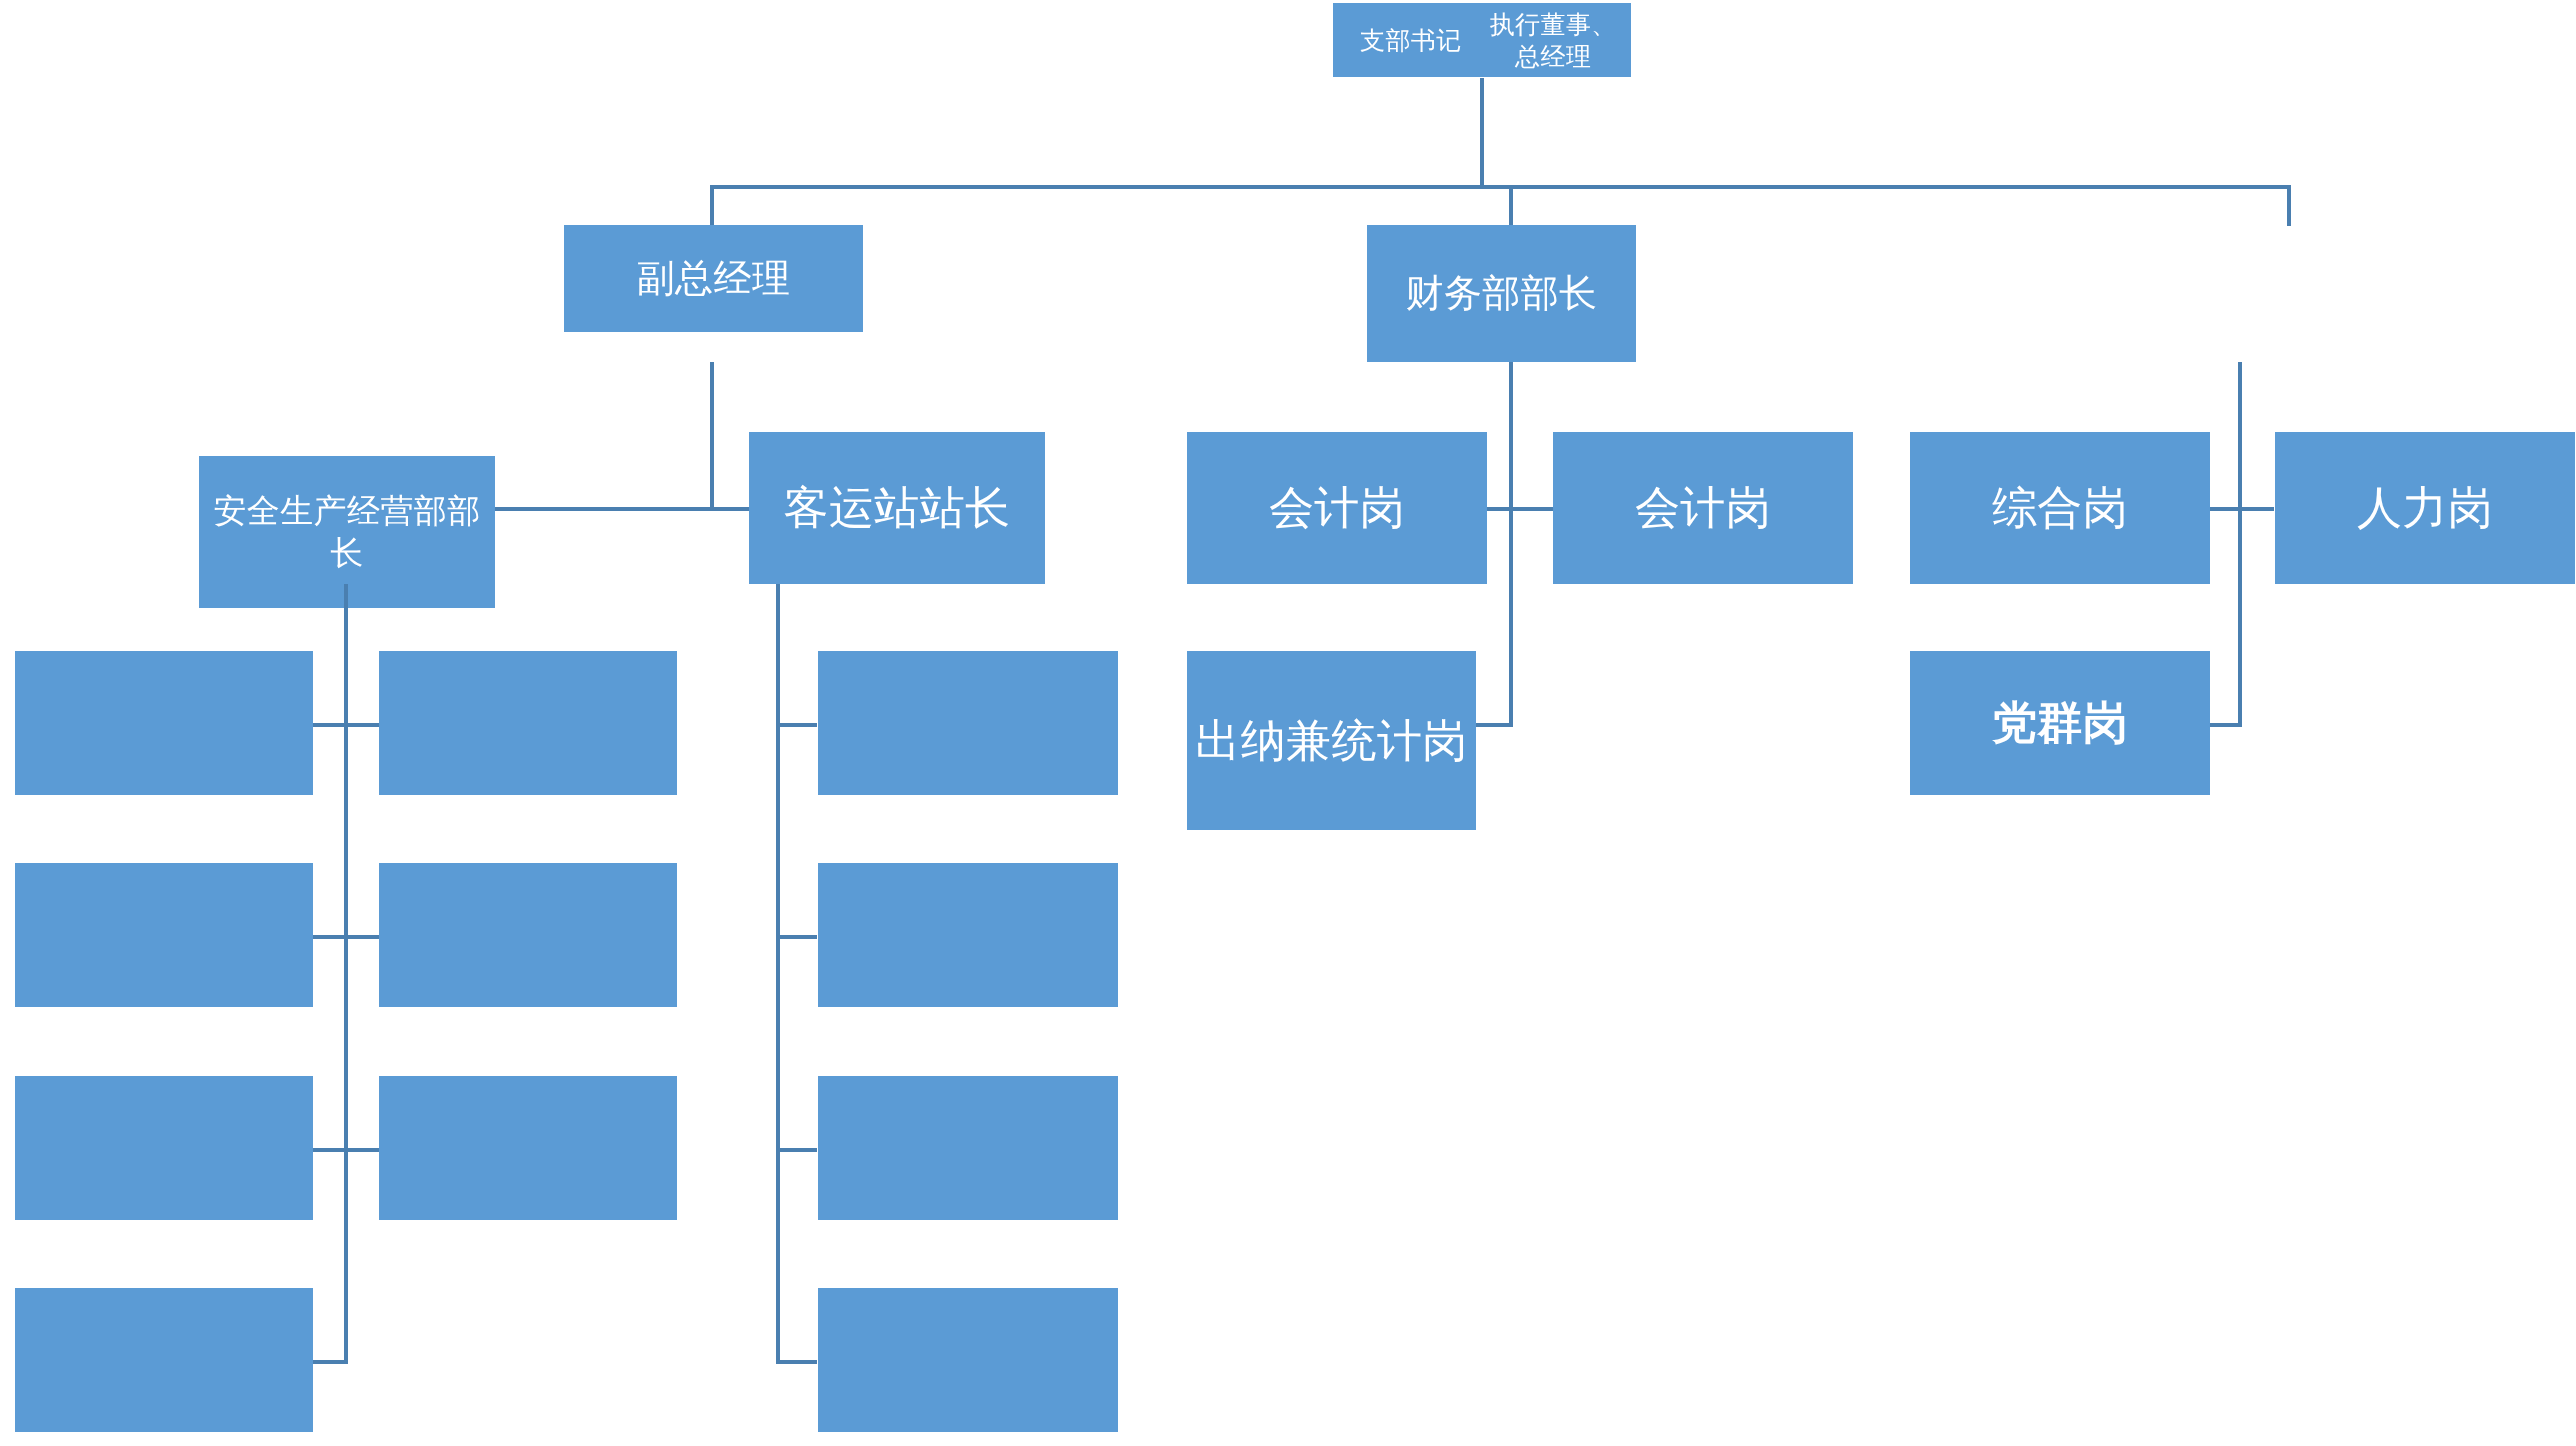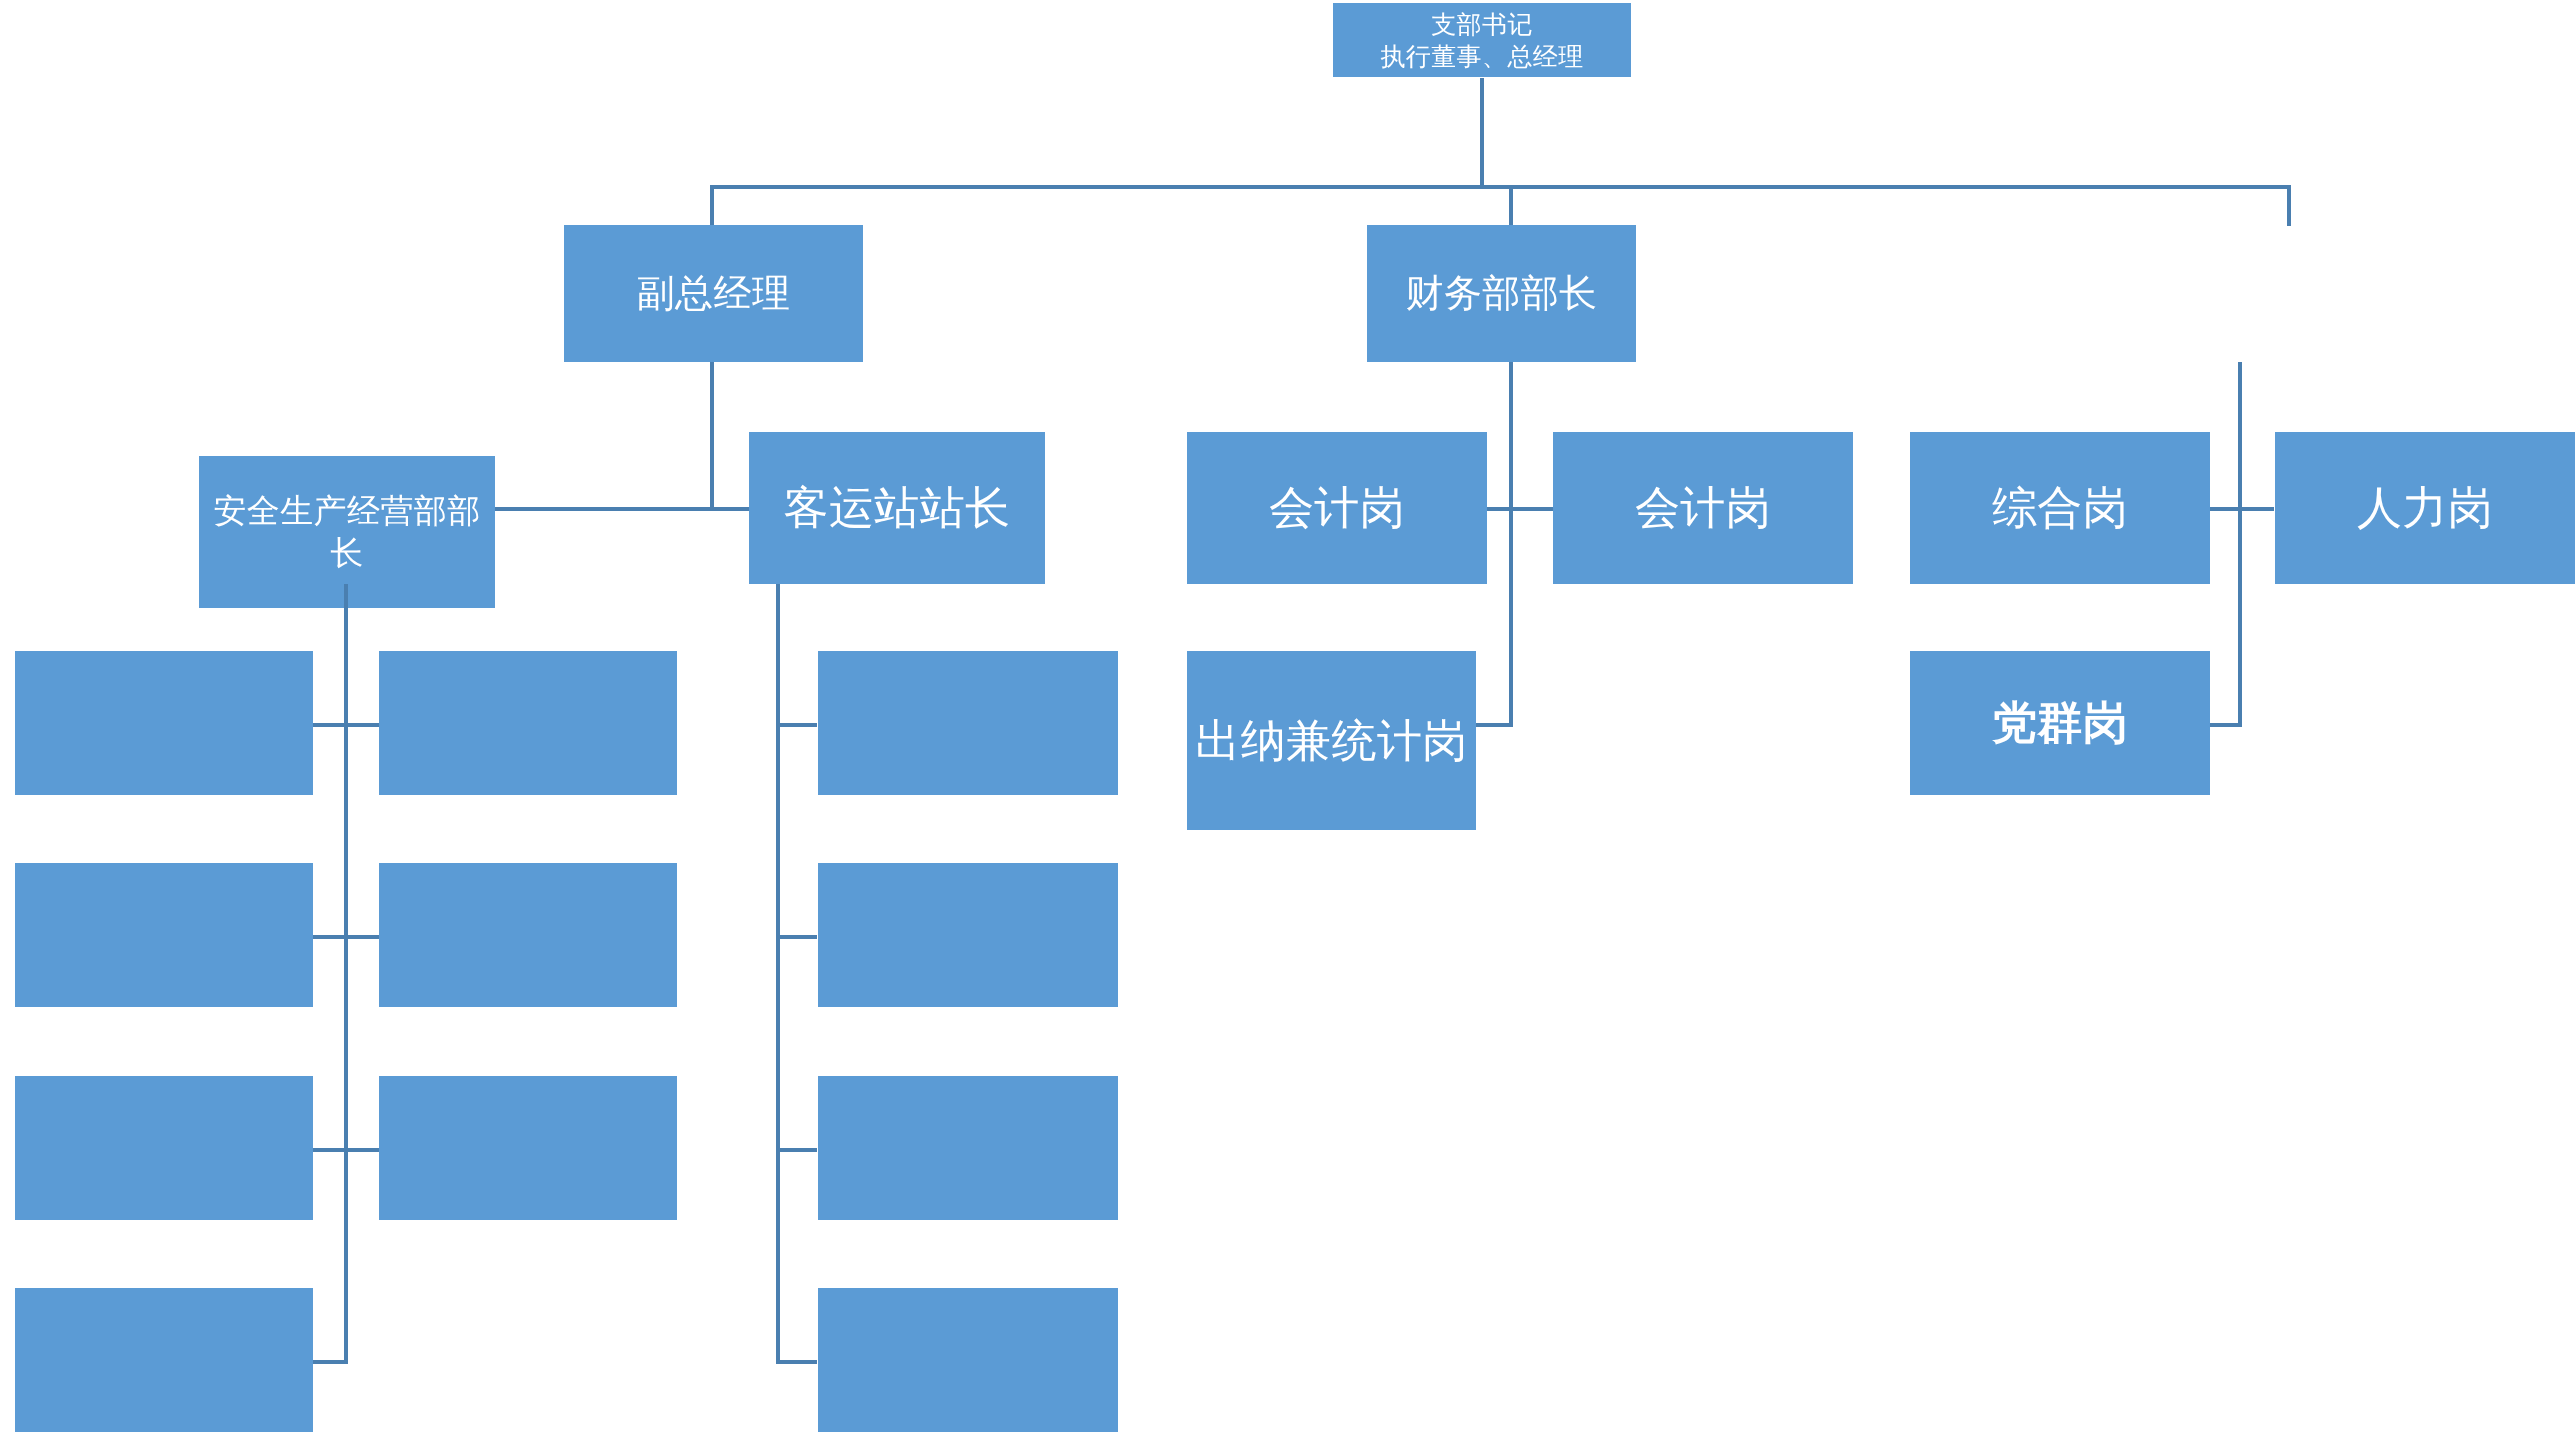--- a/index.html
+++ b/index.html
@@ -51,34 +51,34 @@
     background: #4a7fb0;
   }
   .conn.h { height: 4.1px; }
   .conn.v { width: 4.1px; }
 </style>
 </head>
 <body>
 
 <div id="chart-canvas">
 
-  <div class="node root" style="left:1333px; top:3.3px; width:298px; height:74px; flex-direction:column;">
+  <div class="node root" style="left:1333px; top:3.3px; width:298px; height:74px; flex-direction:row;">
     <span class="label">支部书记</span>
     <span class="label sub">执行董事、总经理</span>
   </div>
 
   <div class="conn v" style="left:1480px; top:78px; height:109px;"></div>
 
   <div class="conn h" style="left:710px; top:185px; width:1581px;"></div>
 
   <div class="conn v" style="left:710px; top:185px; height:41px;"></div>
   <div class="conn v" style="left:1509px; top:185px; height:41px;"></div>
   <div class="conn v" style="left:2287px; top:185px; height:41px;"></div>
 
-  <div class="node lvl2" style="left:564px; top:225px; width:299px; height:137px;">
+  <div class="node lvl2" style="left:564px; top:225px; width:299px; height:107px;">
     <span class="label">副总经理</span>
   </div>
 
   <div class="node lvl2" style="left:1367px; top:225px; width:269px; height:137px;">
     <span class="label">财务部部长</span>
   </div>
 
 
   <div class="conn v" style="left:710px; top:362px; height:147px;"></div>
   <div class="conn h" style="left:493px; top:507px; width:258px;"></div>

